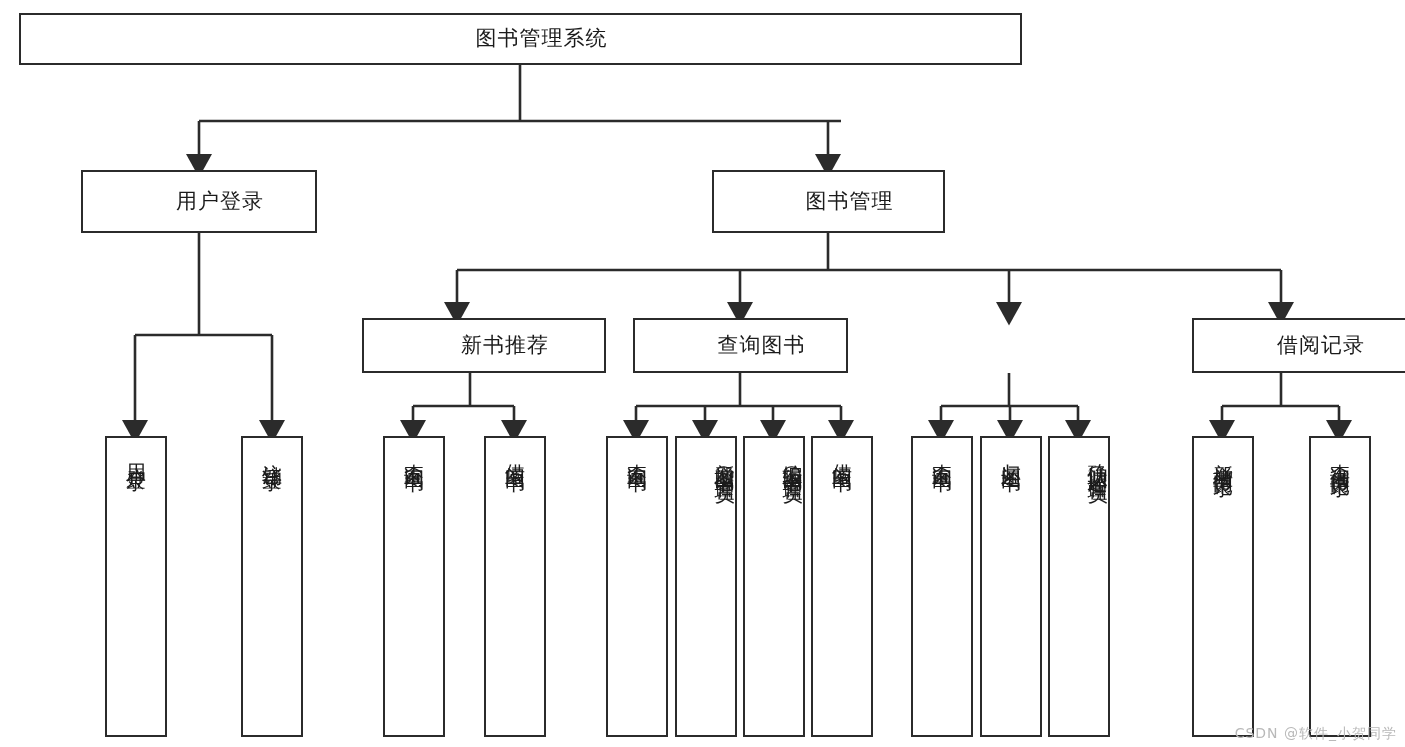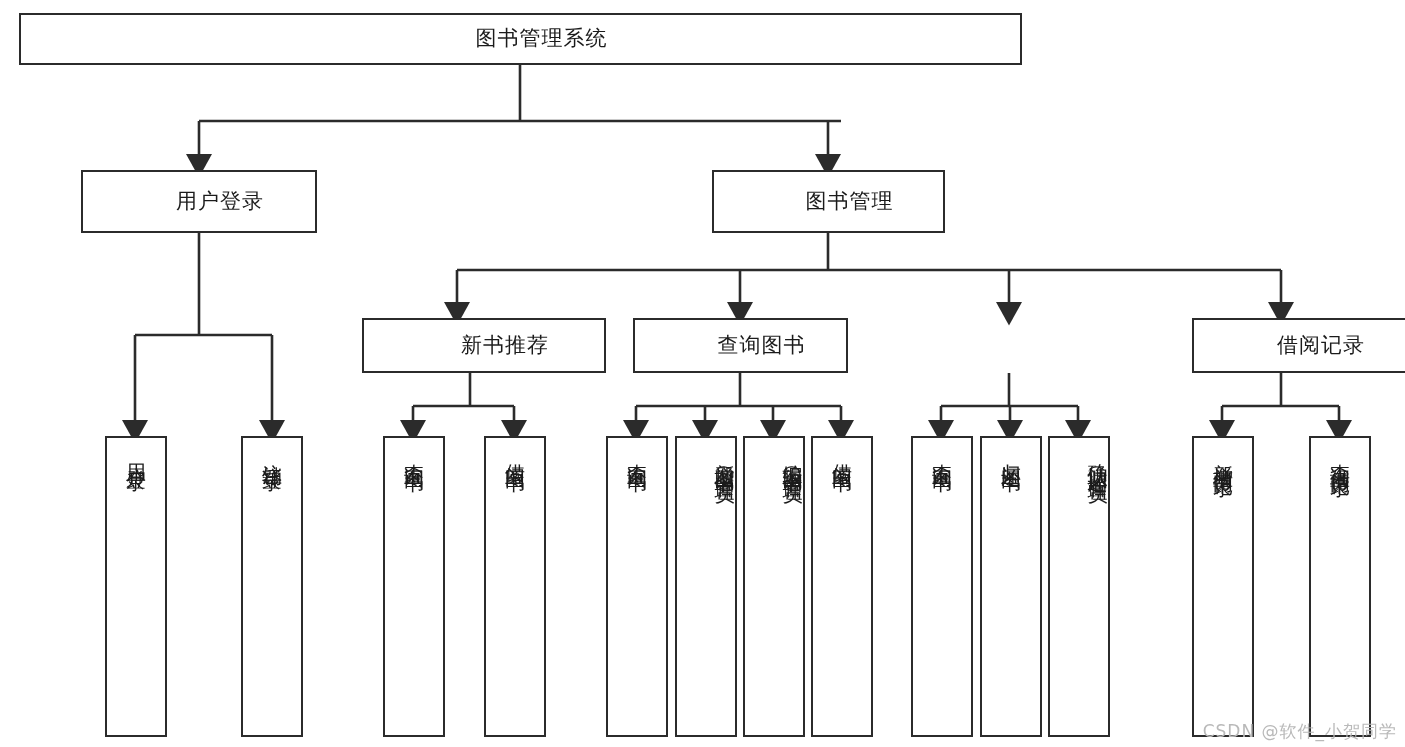--- a/index.html
+++ b/index.html
@@ -42,21 +42,21 @@
   .node.v.mid{align-items:center;}
   .vtext{
     writing-mode:vertical-rl;
     text-orientation:upright;
     white-space:nowrap;
   }
   .watermark{
     position:absolute;
     right:8px;
     bottom:4px;
-    font-size:17px;
+    font-size:14px;
     color:#b9b9b9;
     letter-spacing:1px;
     white-space:nowrap;
   }
 </style>
 </head>
 <body>
 
 <div id="stage">
 

